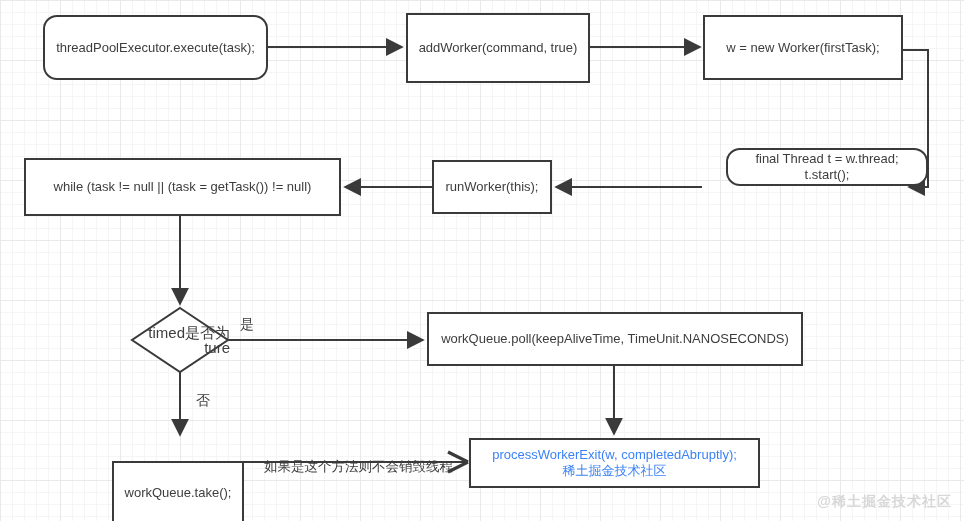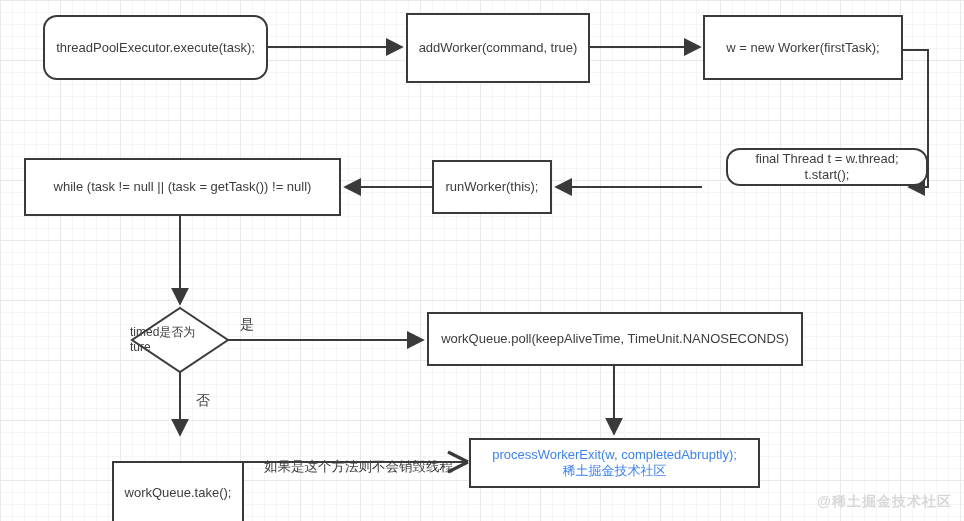--- a/index.html
+++ b/index.html
@@ -37,23 +37,23 @@
     flex-direction: column;
     align-items: center;
     justify-content: center;
     text-align: center;
     padding: 2px 6px;
   }
   .rounded { border-radius: 14px; }
   .diamond-label {
     position: absolute;
     color: #3d3d3d;
-    font-size: 12px;
+    font-size: 15px;
     line-height: 15px;
-    text-align: left;
+    text-align: right;
   }
   .edge-label {
     position: absolute;
     color: #3d3d3d;
     font-size: 14px;
     white-space: nowrap;
   }
   .exit-text { color: #3b82f6; }
   .watermark {
     position: absolute;

